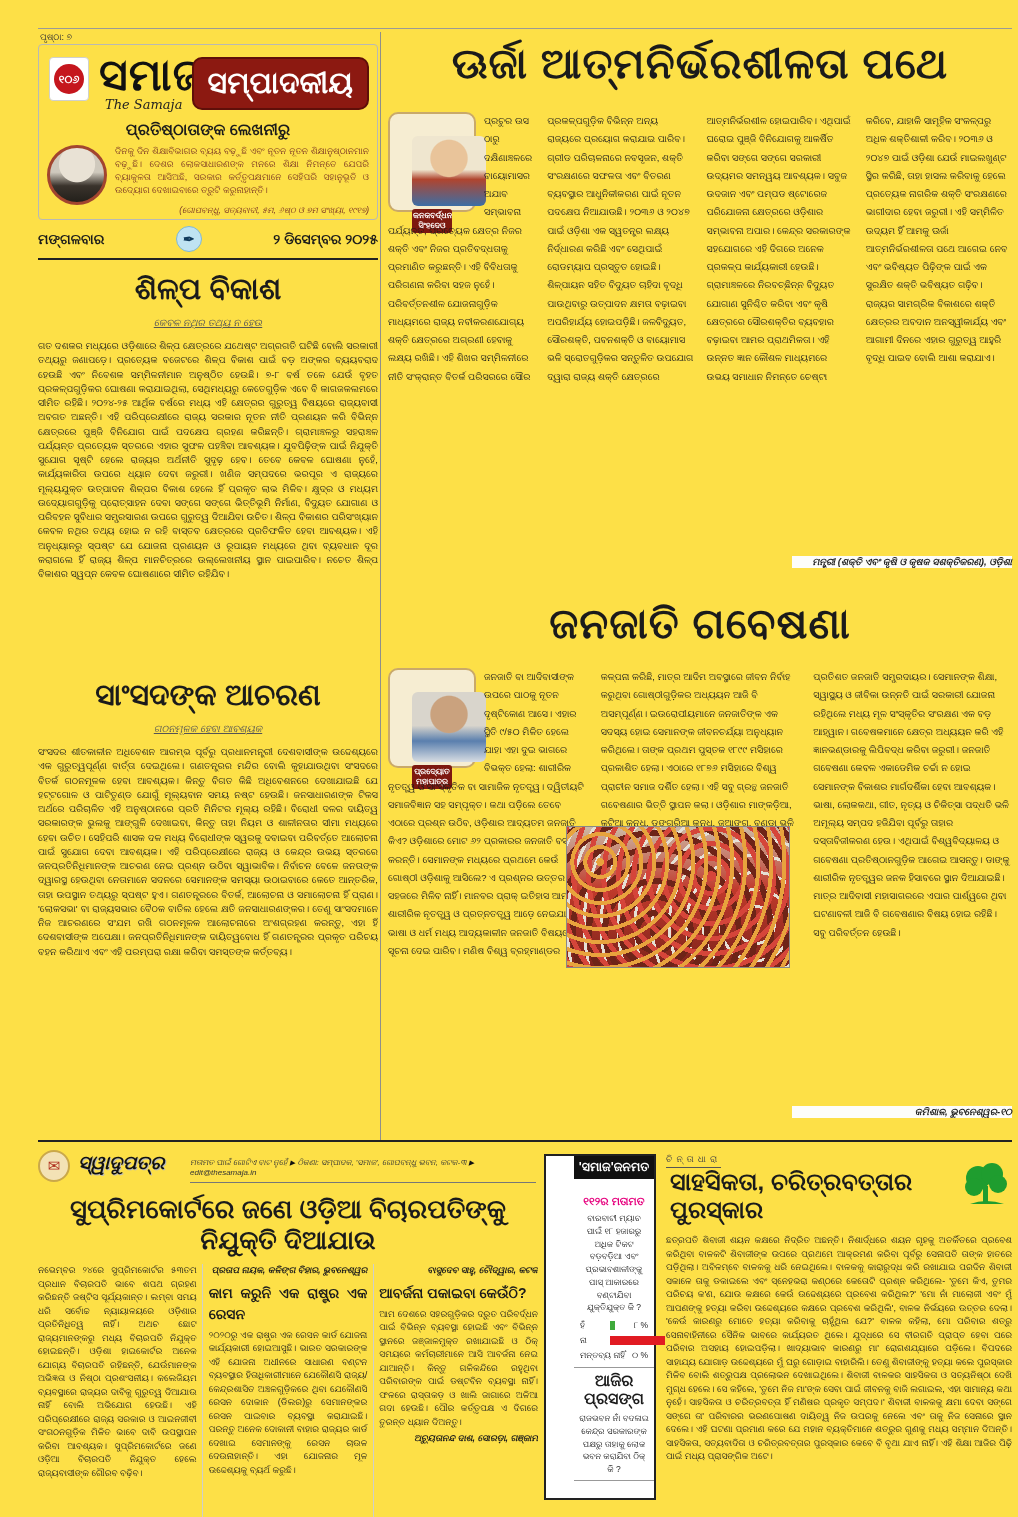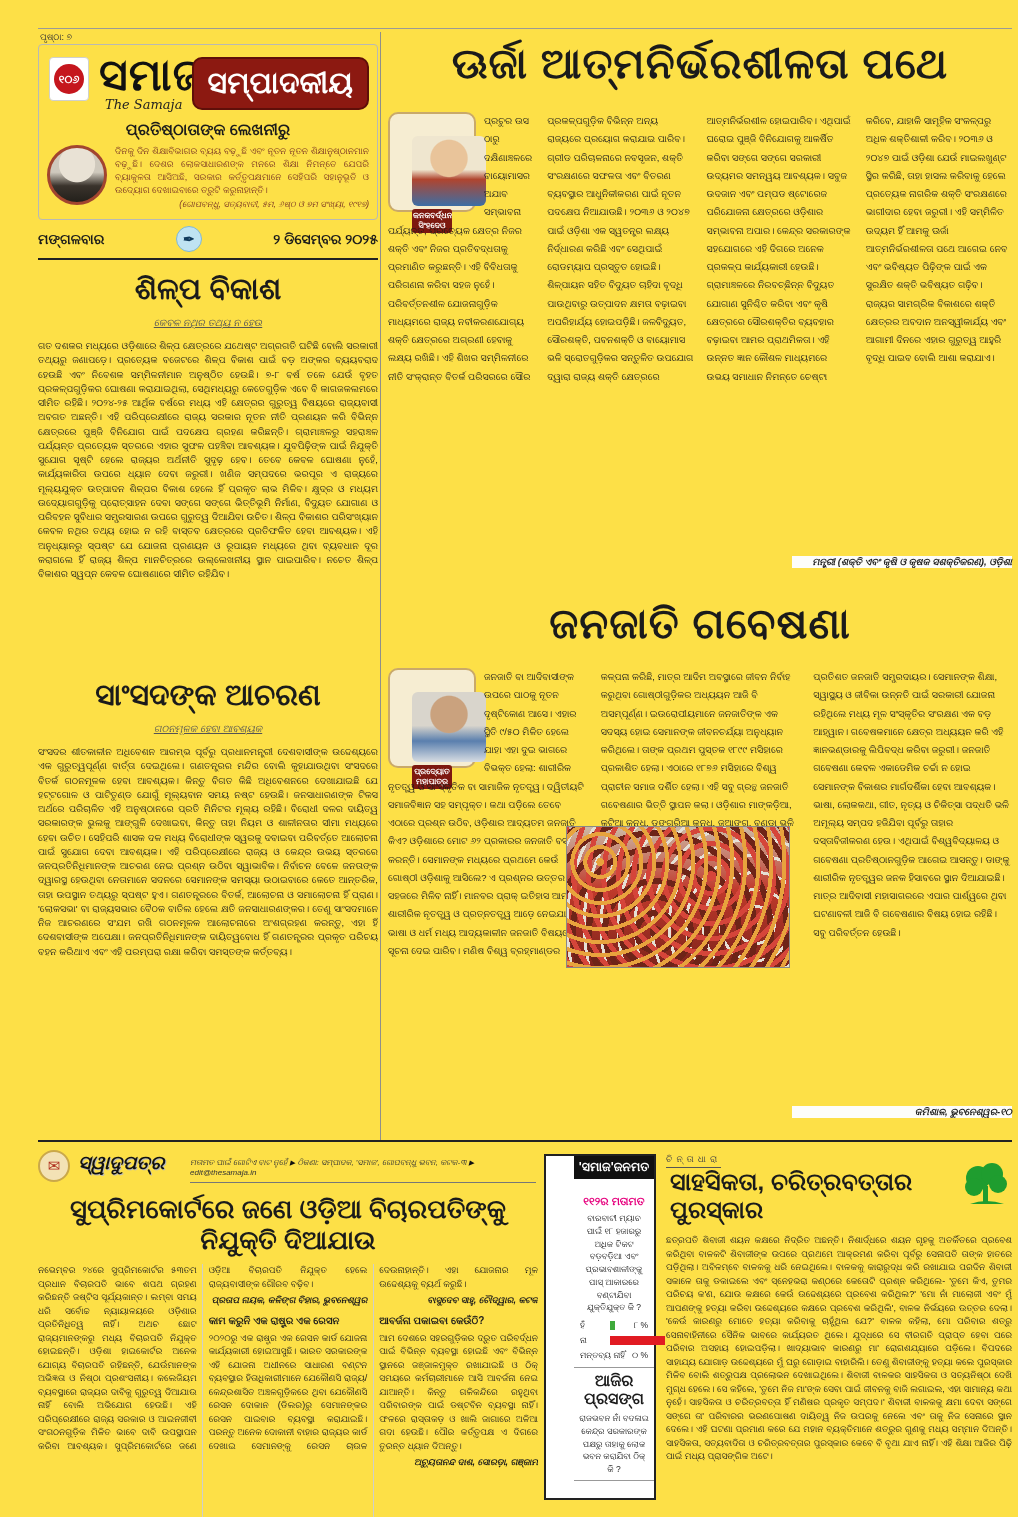--- a/index.html
+++ b/index.html
@@ -23,21 +23,21 @@
   .samaja-script { position:absolute; left:58px; top:46px; font-size:13px; font-style:italic;
                    font-family:"DejaVu Serif", serif; color:#222; }
   .edit-badge { position:absolute; right:0; top:6px; background:#8c1911; color:#fff; border-radius:10px;
                 padding:7px 14px; font-size:30px; font-weight:bold; border:2px solid #5f0f09; }
   .founder-head { text-align:center; font-size:16px; font-weight:bold; margin-top:8px; }
   .quote-row { display:flex; margin-top:6px; gap:8px; }
   .founder-photo { flex:0 0 60px; height:60px; border-radius:50%; border:3px solid #a2452f;
                    background: radial-gradient(circle at 50% 30%, #e9e2d5 0 38%, transparent 40%),
                                linear-gradient(180deg,#cfc9bd 0 45%, #3a332c 70%, #23201b 100%); }
   .quote-text { font-size:9px; line-height:1.45; color:#7a3424; text-align:justify; }
-  .quote-attr { font-size:8.5px; color:#7a3424; text-align:right; font-style:italic; margin-top:2px; }
+  .quote-attr { font-size:8.5px; color:#7a3424; text-align:right; font-style:italic; margin-top:8px; }
   .date-row { position:absolute; left:0; top:196px; width:340px; display:flex; align-items:center;
               justify-content:space-between; font-size:14px; font-weight:bold; }
   .pen-icon { width:26px; height:26px; border-radius:50%; background:#bfe3f2; border:1px solid #7fb8d4;
               display:flex; align-items:center; justify-content:center; font-size:14px; color:#103a5c; }
   .date-rule { position:absolute; left:0; top:228px; width:340px; height:2px; background:#222; }
 
   .editorial { position:absolute; left:0; width:340px; }
   .ed-title { text-align:center; font-size:30px; font-weight:bold; }
   .ed-sub { text-align:center; font-size:10px; font-style:italic; color:#555;
             text-decoration:underline; margin-top:10px; }
@@ -82,21 +82,21 @@
               justify-content:center; font-size:15px; color:#b03020; }
   .letters-logo { position:absolute; left:40px; top:4px; font-size:19px; font-weight:bold; font-style:italic;
                   color:#111; text-shadow:1px 1px 0 #bbb; }
   .letters-tag { position:absolute; left:152px; top:10px; font-size:8px; font-style:italic; color:#333;
                  width:346px; border-bottom:1px solid #777; padding-bottom:5px; }
   .letters-tag .sep { color:#111; font-size:7px; }
   .letters-title { font-size:26px; font-weight:bold; text-align:center; margin-top:4px; }
   .letters-cols { margin-top:8px; height:266px; column-count:3; column-gap:12px;
                   column-rule:1px solid #cfcfca; }
   .let-sign { font-size:9px; font-style:italic; font-weight:bold; text-align:right; margin:3px 0 5px; }
-  .let-subhead { font-size:10px; font-weight:bold; margin:2px 0 4px; }
+  .let-subhead { font-size:14px; font-weight:bold; margin:2px 0 4px; }
 
   
   .poll { position:absolute; left:544px; top:1154px; width:112px; height:346px;
           border:2px solid #222; background:#fff;padding-left:28px; }
   .poll-head { background:#111; color:#fff; text-align:center; font-size:12.5px; font-weight:bold; padding:4px 0; }
   .poll-count { color:#e6007e; text-align:center; font-size:11px; font-weight:bold; margin-top:16px; }
   .poll-q { font-size:8.5px; text-align:center; padding:4px 5px 2px; line-height:1.5; }
   .poll-bars { padding:2px 6px 4px; border-bottom:1px solid #999; }
   .bar-row { display:flex; align-items:center; height:15px; font-size:8.5px; }
   .bar-label { width:30px; }

